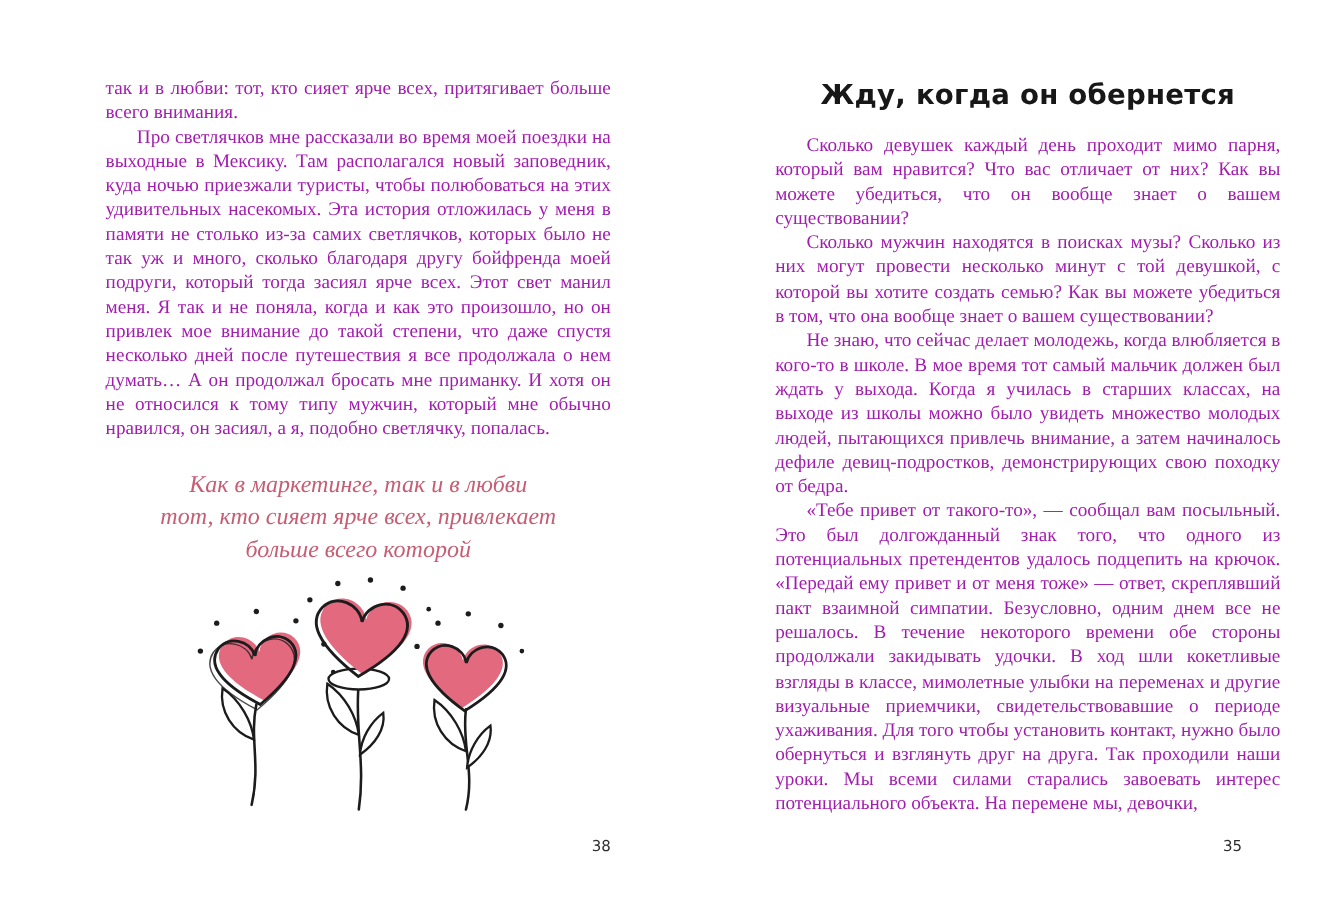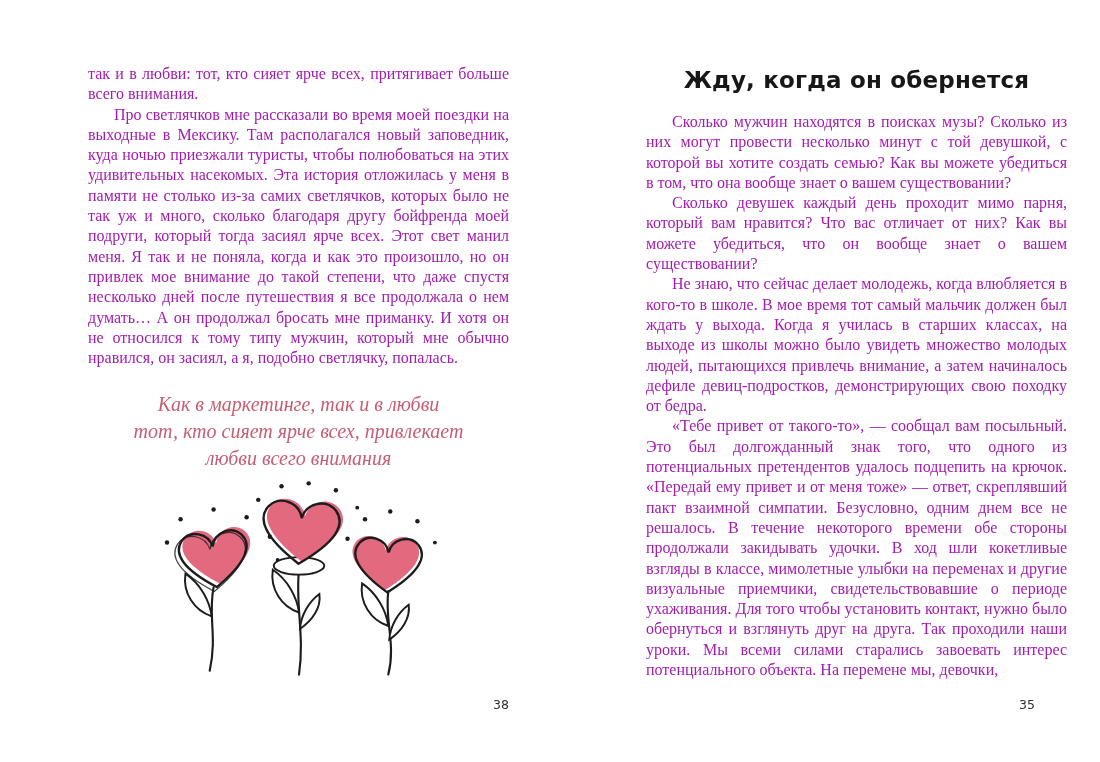--- a/index.html
+++ b/index.html
@@ -75,21 +75,21 @@
 <body>
 
 <div class="spread">
 
   <div class="col col-left">
     <p class="body-par">так и в любви: тот, кто сияет ярче всех, притягивает больше всего внимания.</p>
     <p class="body-par indent">Про светлячков мне рассказали во время моей поездки на выходные в Мексику. Там располагался новый заповедник, куда ночью приезжали туристы, чтобы полюбоваться на этих удивительных насекомых. Эта история отложилась у меня в памяти не столько из-за самих светлячков, которых было не так уж и много, сколько благодаря другу бойфренда моей подруги, который тогда засиял ярче всех. Этот свет манил меня. Я так и не поняла, когда и как это произошло, но он привлек мое внимание до такой степени, что даже спустя несколько дней после путешествия я все продолжала о нем думать… А он продолжал бросать мне приманку. И хотя он не относился к тому типу мужчин, который мне обычно нравился, он засиял, а я, подобно светлячку, попалась.</p>
 
     <div class="pull-quote">Как в маркетинге, так и в любви
 тот, кто сияет ярче всех, привлекает
-любви всего внимания</div>
+больше всего которой</div>
 
     <div class="illustration">
       <svg width="330" height="200" viewBox="0 0 340 205" xmlns="http://www.w3.org/2000/svg">
         <defs>
           <path id="heart" d="M0,-10 C-3,-24 -21,-30 -31,-19 C-41,-7 -33,10 0,32 C33,10 41,-7 31,-19 C21,-30 3,-24 0,-10 Z"></path>
           <path id="leafL" d="M0,0 C-18,-6 -30,-24 -27,-44 C-12,-34 -2,-16 0,0 Z"></path>
           <path id="leafR" d="M0,0 C13,-9 22,-22 20,-36 C9,-28 1,-14 0,0 Z"></path>
         </defs>
 
         <g>
@@ -137,22 +137,22 @@
           <circle cx="264" cy="34" r="2.3" fill="#1c1c1c"></circle>
           <circle cx="292" cy="44" r="2.3" fill="#1c1c1c"></circle>
           <circle cx="310" cy="66" r="2" fill="#1c1c1c"></circle>
         </g>
       </svg>
     </div>
   </div>
 
   <div class="col col-right">
     <h1 class="chapter-heading">Жду, когда он обернется</h1>
+    <p class="body-par indent">Сколько девушек каждый день проходит мимо парня, который вам нравится? Что вас отличает от них? Как вы можете убедиться, что он вообще знает о вашем существовании?</p>
     <p class="body-par indent">Сколько мужчин находятся в поисках музы? Сколько из них могут провести несколько минут с той девушкой, с которой вы хотите создать семью? Как вы можете убедиться в том, что она вообще знает о вашем существовании?</p>
-    <p class="body-par indent">Сколько девушек каждый день проходит мимо парня, который вам нравится? Что вас отличает от них? Как вы можете убедиться, что он вообще знает о вашем существовании?</p>
     <p class="body-par indent">Не знаю, что сейчас делает молодежь, когда влюбляется в кого-то в школе. В мое время тот самый мальчик должен был ждать у выхода. Когда я училась в старших классах, на выходе из школы можно было увидеть множество молодых людей, пытающихся привлечь внимание, а затем начиналось дефиле девиц-подростков, демонстрирующих свою походку от бедра.</p>
     <p class="body-par indent">«Тебе привет от такого-то», — сообщал вам посыльный. Это был долгожданный знак того, что одного из потенциальных претендентов удалось подцепить на крючок. «Передай ему привет и от меня тоже» — ответ, скреплявший пакт взаимной симпатии. Безусловно, одним днем все не решалось. В течение некоторого времени обе стороны продолжали закидывать удочки. В ход шли кокетливые взгляды в классе, мимолетные улыбки на переменах и другие визуальные приемчики, свидетельствовавшие о периоде ухаживания. Для того чтобы установить контакт, нужно было обернуться и взглянуть друг на друга. Так проходили наши уроки. Мы всеми силами старались завоевать интерес потенциального объекта. На перемене мы, девочки,</p>
   </div>
 
   <div class="page-number page-number-left">38</div>
   <div class="page-number page-number-right">35</div>
 
 </div>
 
 </body></html>

